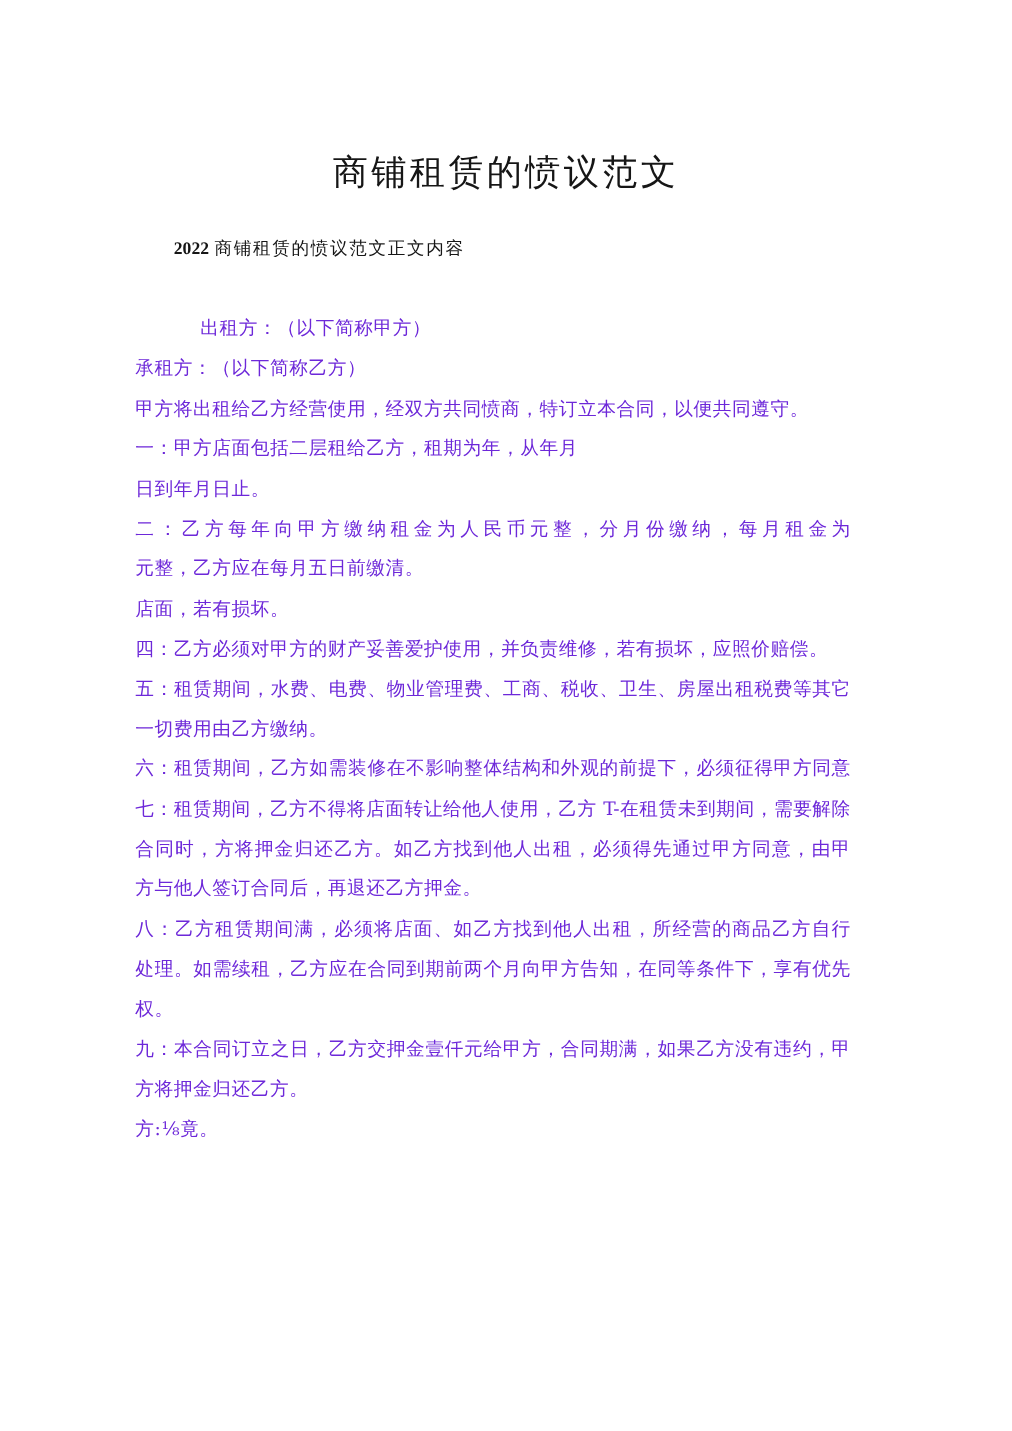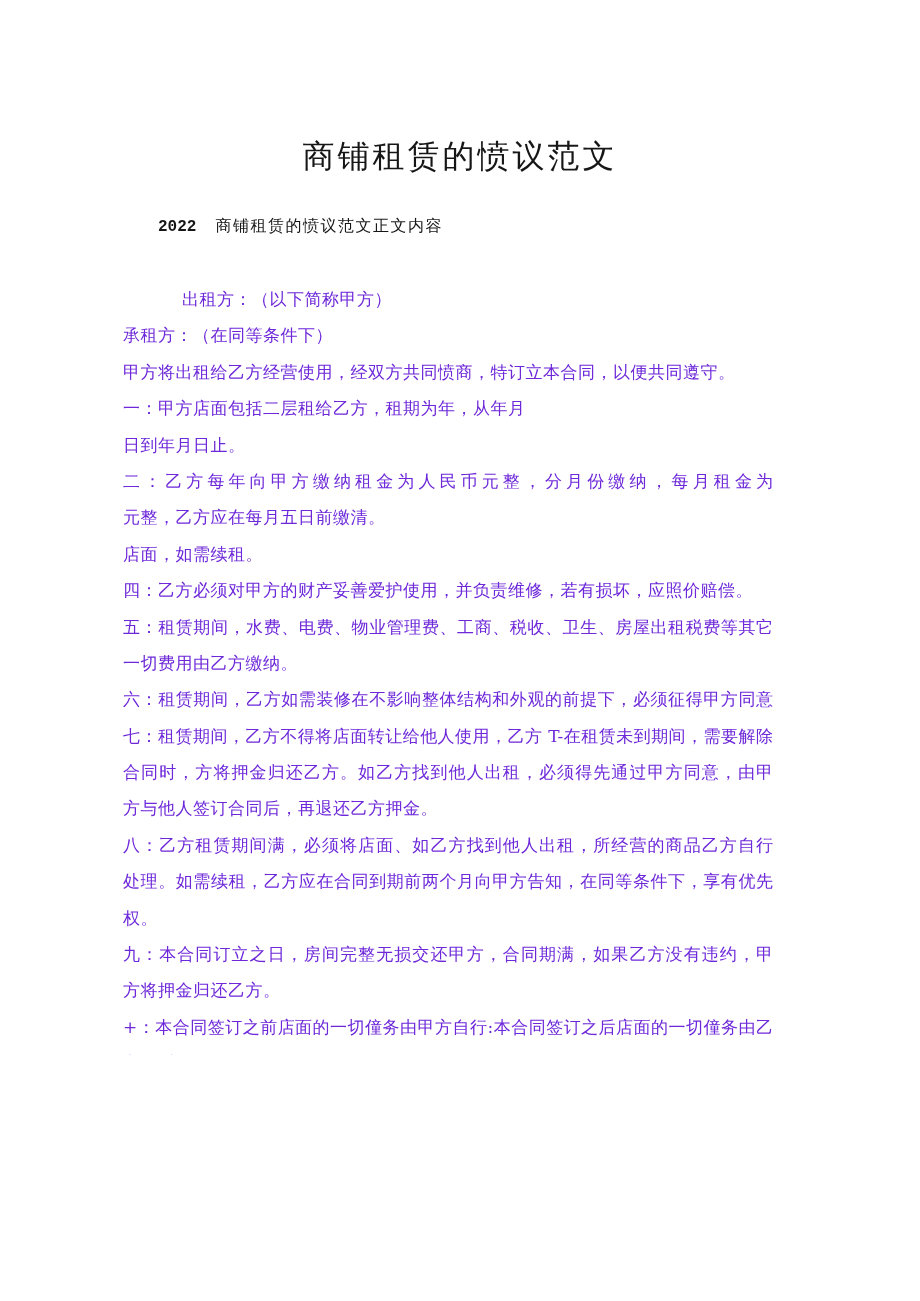--- a/index.html
+++ b/index.html
@@ -25,24 +25,24 @@
   }
   .subtitle{
     margin:40px 0 0 123px;
     padding-left:35px;
     font-size:16px;
     line-height:20px;
     letter-spacing:1.5px;
     color:#161616;
   }
   .subtitle .num{
-    font-family:Liberation Mono, monospace;
+    font-family:Liberation Serif, serif;
     font-weight:700;
     letter-spacing:0;
-    padding-right:19px;
+    padding-right:5px;
   }
   .body-text{
     margin:44px 0 0 123px;
     width:650px;
   }
   .line{
     height:36.4px;
     line-height:36.4px;
     font-size:17px;
     letter-spacing:0.5px;
@@ -62,36 +62,35 @@
 <body>
 
 <div class="page">
 
   <h1 class="doc-title">商铺租赁的愤议范文</h1>
 
   <p class="subtitle"><span class="num">2022</span><span>商铺租赁的愤议范文正文内容</span></p>
 
   <div class="body-text">
     <div class="line indent2">出租方：（以下简称甲方）</div>
-    <div class="line">承租方：（在同等条件下）</div>
+    <div class="line">承租方：（以下简称乙方）</div>
     <div class="line">甲方将出租给乙方经营使用，经双方共同愤商，特订立本合同，以便共同遵守。</div>
     <div class="line">一：甲方店面包括二层租给乙方，租期为年，从年月</div>
     <div class="line">日到年月日止。</div>
     <div class="line fill">二：乙方每年向甲方缴纳租金为人民币元整，分月份缴纳，每月租金为</div>
     <div class="line">元整，乙方应在每月五日前缴清。</div>
-    <div class="line">店面，如需续租。</div>
+    <div class="line">店面，若有损坏。</div>
     <div class="line">四：乙方必须对甲方的财产妥善爱护使用，并负责维修，若有损坏，应照价赔偿。</div>
     <div class="line fill">五：租赁期间，水费、电费、物业管理费、工商、税收、卫生、房屋出租税费等其它</div>
     <div class="line">一切费用由乙方缴纳。</div>
     <div class="line fill">六：租赁期间，乙方如需装修在不影响整体结构和外观的前提下，必须征得甲方同意</div>
     <div class="line fill">七：租赁期间，乙方不得将店面转让给他人使用，乙方 T-在租赁未到期间，需要解除</div>
     <div class="line fill">合同时，方将押金归还乙方。如乙方找到他人出租，必须得先通过甲方同意，由甲</div>
     <div class="line">方与他人签订合同后，再退还乙方押金。</div>
     <div class="line fill">八：乙方租赁期间满，必须将店面、如乙方找到他人出租，所经营的商品乙方自行</div>
     <div class="line fill">处理。如需续租，乙方应在合同到期前两个月向甲方告知，在同等条件下，享有优先</div>
     <div class="line">权。</div>
-    <div class="line fill">九：本合同订立之日，房间完整无损交还甲方，合同期满，如果乙方没有违约，甲</div>
+    <div class="line fill">九：本合同订立之日，乙方交押金壹仟元给甲方，合同期满，如果乙方没有违约，甲</div>
     <div class="line">方将押金归还乙方。</div>
-    <div class="line fill">+：本合同签订之前店面的一切僮务由甲方自行:本合同签订之后店面的一切僮务由乙</div>
     <div class="line">方:⅛竟。</div>
   </div>
 
 </div>
 
 </body></html>

